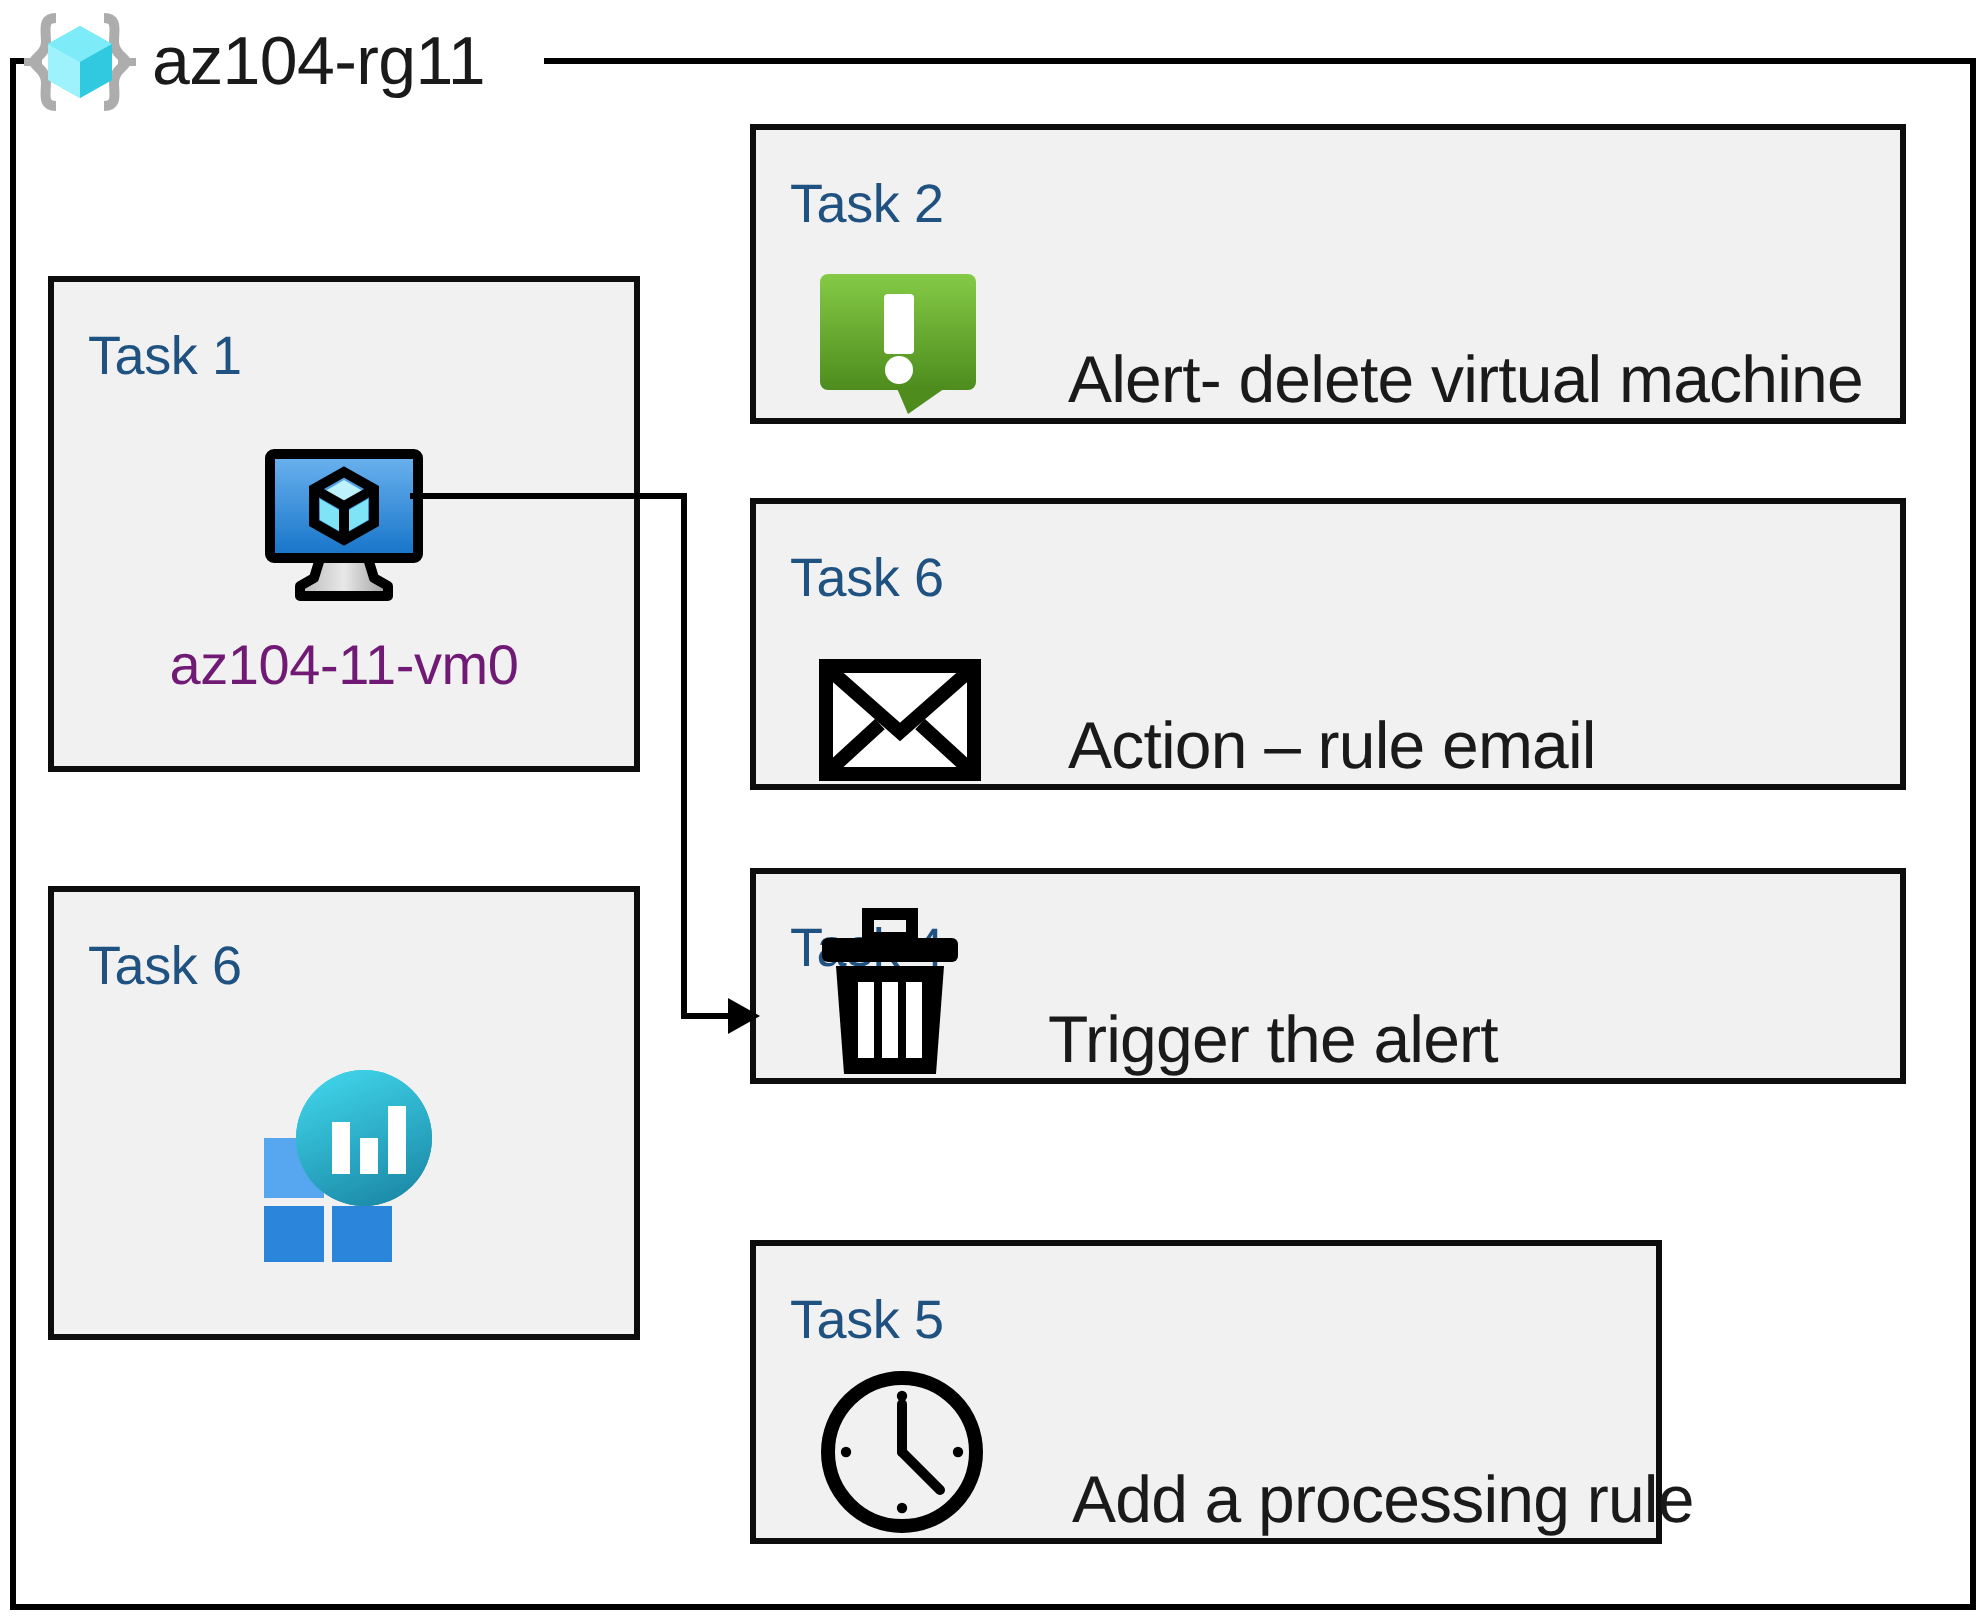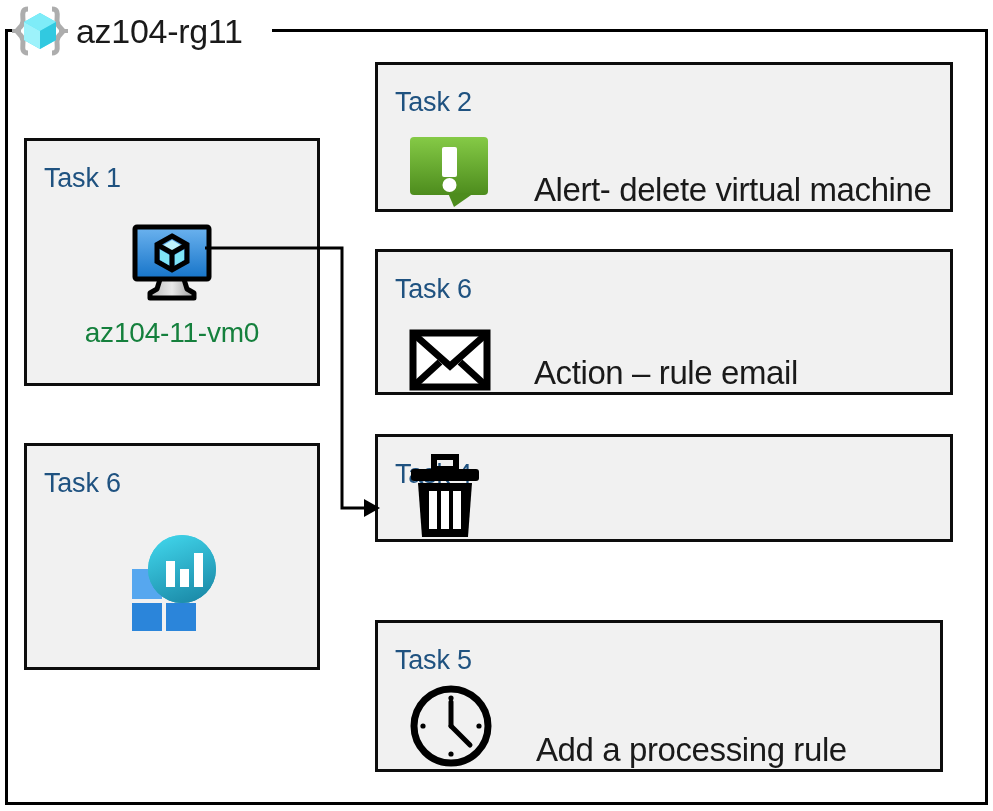--- a/index.html
+++ b/index.html
@@ -98,21 +98,21 @@
     left: 0; right: 0;
     top: 48px; bottom: 0;
     display: flex;
     flex-direction: column;
     align-items: center;
     justify-content: center;
     gap: 14px;
   }
   .card-vert .card-label {
     font-size: 28px;
-    color: #15803d;
+    color: #701a75;
     letter-spacing: -0.2px;
   }
 
   
   .card-horiz .card-body {
     position: absolute;
     left: 30px; right: 10px;
     top: 44px; bottom: 0;
     display: flex;
     flex-direction: row;
@@ -131,21 +131,21 @@
     align-items: center;
     justify-content: center;
   }
 
   
   #card-task1 { left: 24px;  top: 138px; width: 296px; height: 248px; }
   #card-task6 { left: 24px;  top: 443px; width: 296px; height: 227px; }
   #card-task2 { left: 375px; top: 62px;  width: 578px; height: 150px; }
   #card-task3 { left: 375px; top: 249px; width: 578px; height: 146px; }
   #card-task4 { left: 375px; top: 434px; width: 578px; height: 108px; }
-  #card-task5 { left: 375px; top: 620px; width: 568px; height: 152px; }
+  #card-task5 { left: 375px; top: 620px; width: 456px; height: 152px; }
 
   
   .connector {
     position: absolute;
     left: 0; top: 0;
     width: 993px;
     height: 811px;
     pointer-events: none;
   }
 </style>
@@ -287,20 +287,21 @@
           <path d="M26 4 L48 4 L48 16 L26 16 Z" fill="none" stroke="#000" stroke-width="6"></path>
 
           <rect x="3" y="16" width="68" height="12" rx="3" fill="#000"></rect>
 
           <path d="M10 30 L64 30 L60 84 L14 84 Z" fill="#000"></path>
           <rect x="21" y="38" width="8" height="38" fill="#ffffff"></rect>
           <rect x="33" y="38" width="8" height="38" fill="#ffffff"></rect>
           <rect x="45" y="38" width="8" height="38" fill="#ffffff"></rect>
         </svg>
       </span>
+      <span class="card-label">Trigger the alert</span>
     </div>
   </div>
 
   <div class="card card-horiz" id="card-task5">
     <div class="card-title">Task 5</div>
     <div class="card-body">
       <span class="icon-slot">
         <svg width="86" height="86" viewBox="0 0 86 86">
           <circle cx="43" cy="43" r="37" fill="none" stroke="#000" stroke-width="7"></circle>
           <circle cx="43" cy="15" r="2.6" fill="#000"></circle>

